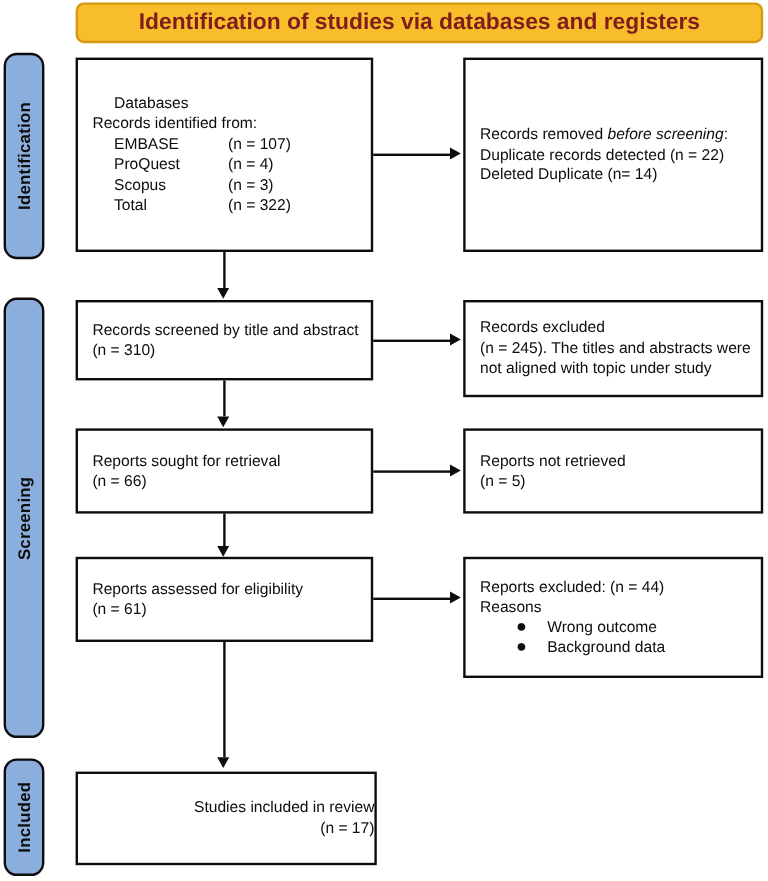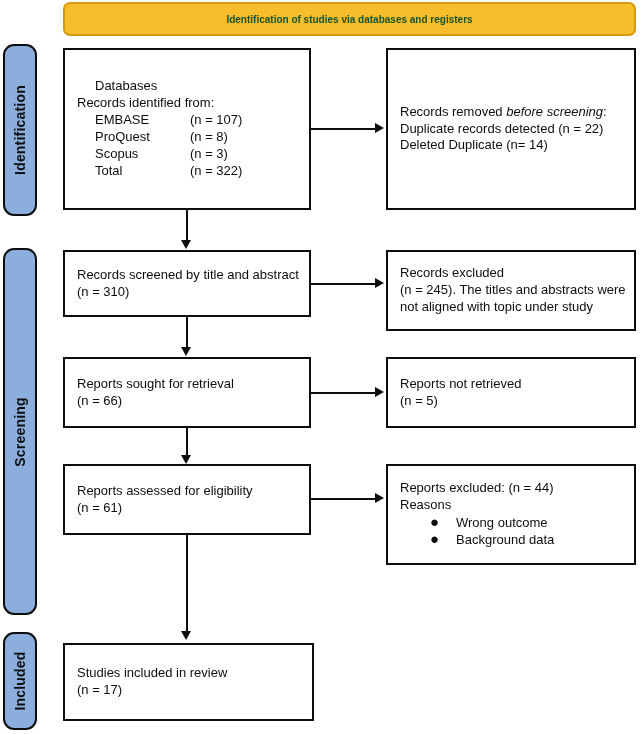--- a/index.html
+++ b/index.html
@@ -41,23 +41,23 @@
     position: absolute;
     background: #F8BD2A;
     border: 2px solid #D69A10;
     border-radius: 7px;
     box-sizing: border-box;
     display: flex;
     align-items: center;
     justify-content: center;
   }
   .banner .banner-text {
-    font-size: 10px;
+    font-size: 19px;
     font-weight: bold;
-    color: #14532d;
+    color: #7f1d1d;
     text-align: center;
   }
 
   
   .box {
     position: absolute;
     background: #ffffff;
     border: 2px solid #0d0d0d;
     box-sizing: border-box;
     display: flex;
@@ -147,21 +147,21 @@
     <div class="box-body">
       <div class="line indent">Databases</div>
       <div class="line">Records identified from:</div>
 
       <div class="db-row">
         <span class="db-name">EMBASE</span>
         <span class="db-count">(n = 107)</span>
       </div>
       <div class="db-row">
         <span class="db-name">ProQuest</span>
-        <span class="db-count">(n = 8)</span>
+        <span class="db-count">(n = 4)</span>
       </div>
       <div class="db-row">
         <span class="db-name">Scopus</span>
         <span class="db-count">(n = 3)</span>
       </div>
       <div class="db-row">
         <span class="db-name">Total</span>
         <span class="db-count">(n = 322)</span>
       </div>
     </div>
@@ -242,20 +242,20 @@
       </div>
     </div>
   </div>
 
   <div class="h-line" style="left:311px; top:498px; width:64px;"></div>
   <div class="arrow-right" style="left:375px; top:493px;"></div>
 
   <div class="v-line" style="left:186px; top:535px; height:96px;"></div>
   <div class="arrow-down" style="left:181px; top:631px;"></div>
 
-  <div class="box" style="left:63px; top:643px; width:251px; height:78px;">
+  <div class="box" style="left:63px; top:643px; width:251px; height:78px;text-align:right;">
     <div class="box-body">
       <div class="line">Studies included in review</div>
       <div class="line">(n = 17)</div>
     </div>
   </div>
 
 </div>
 
 </body></html>

